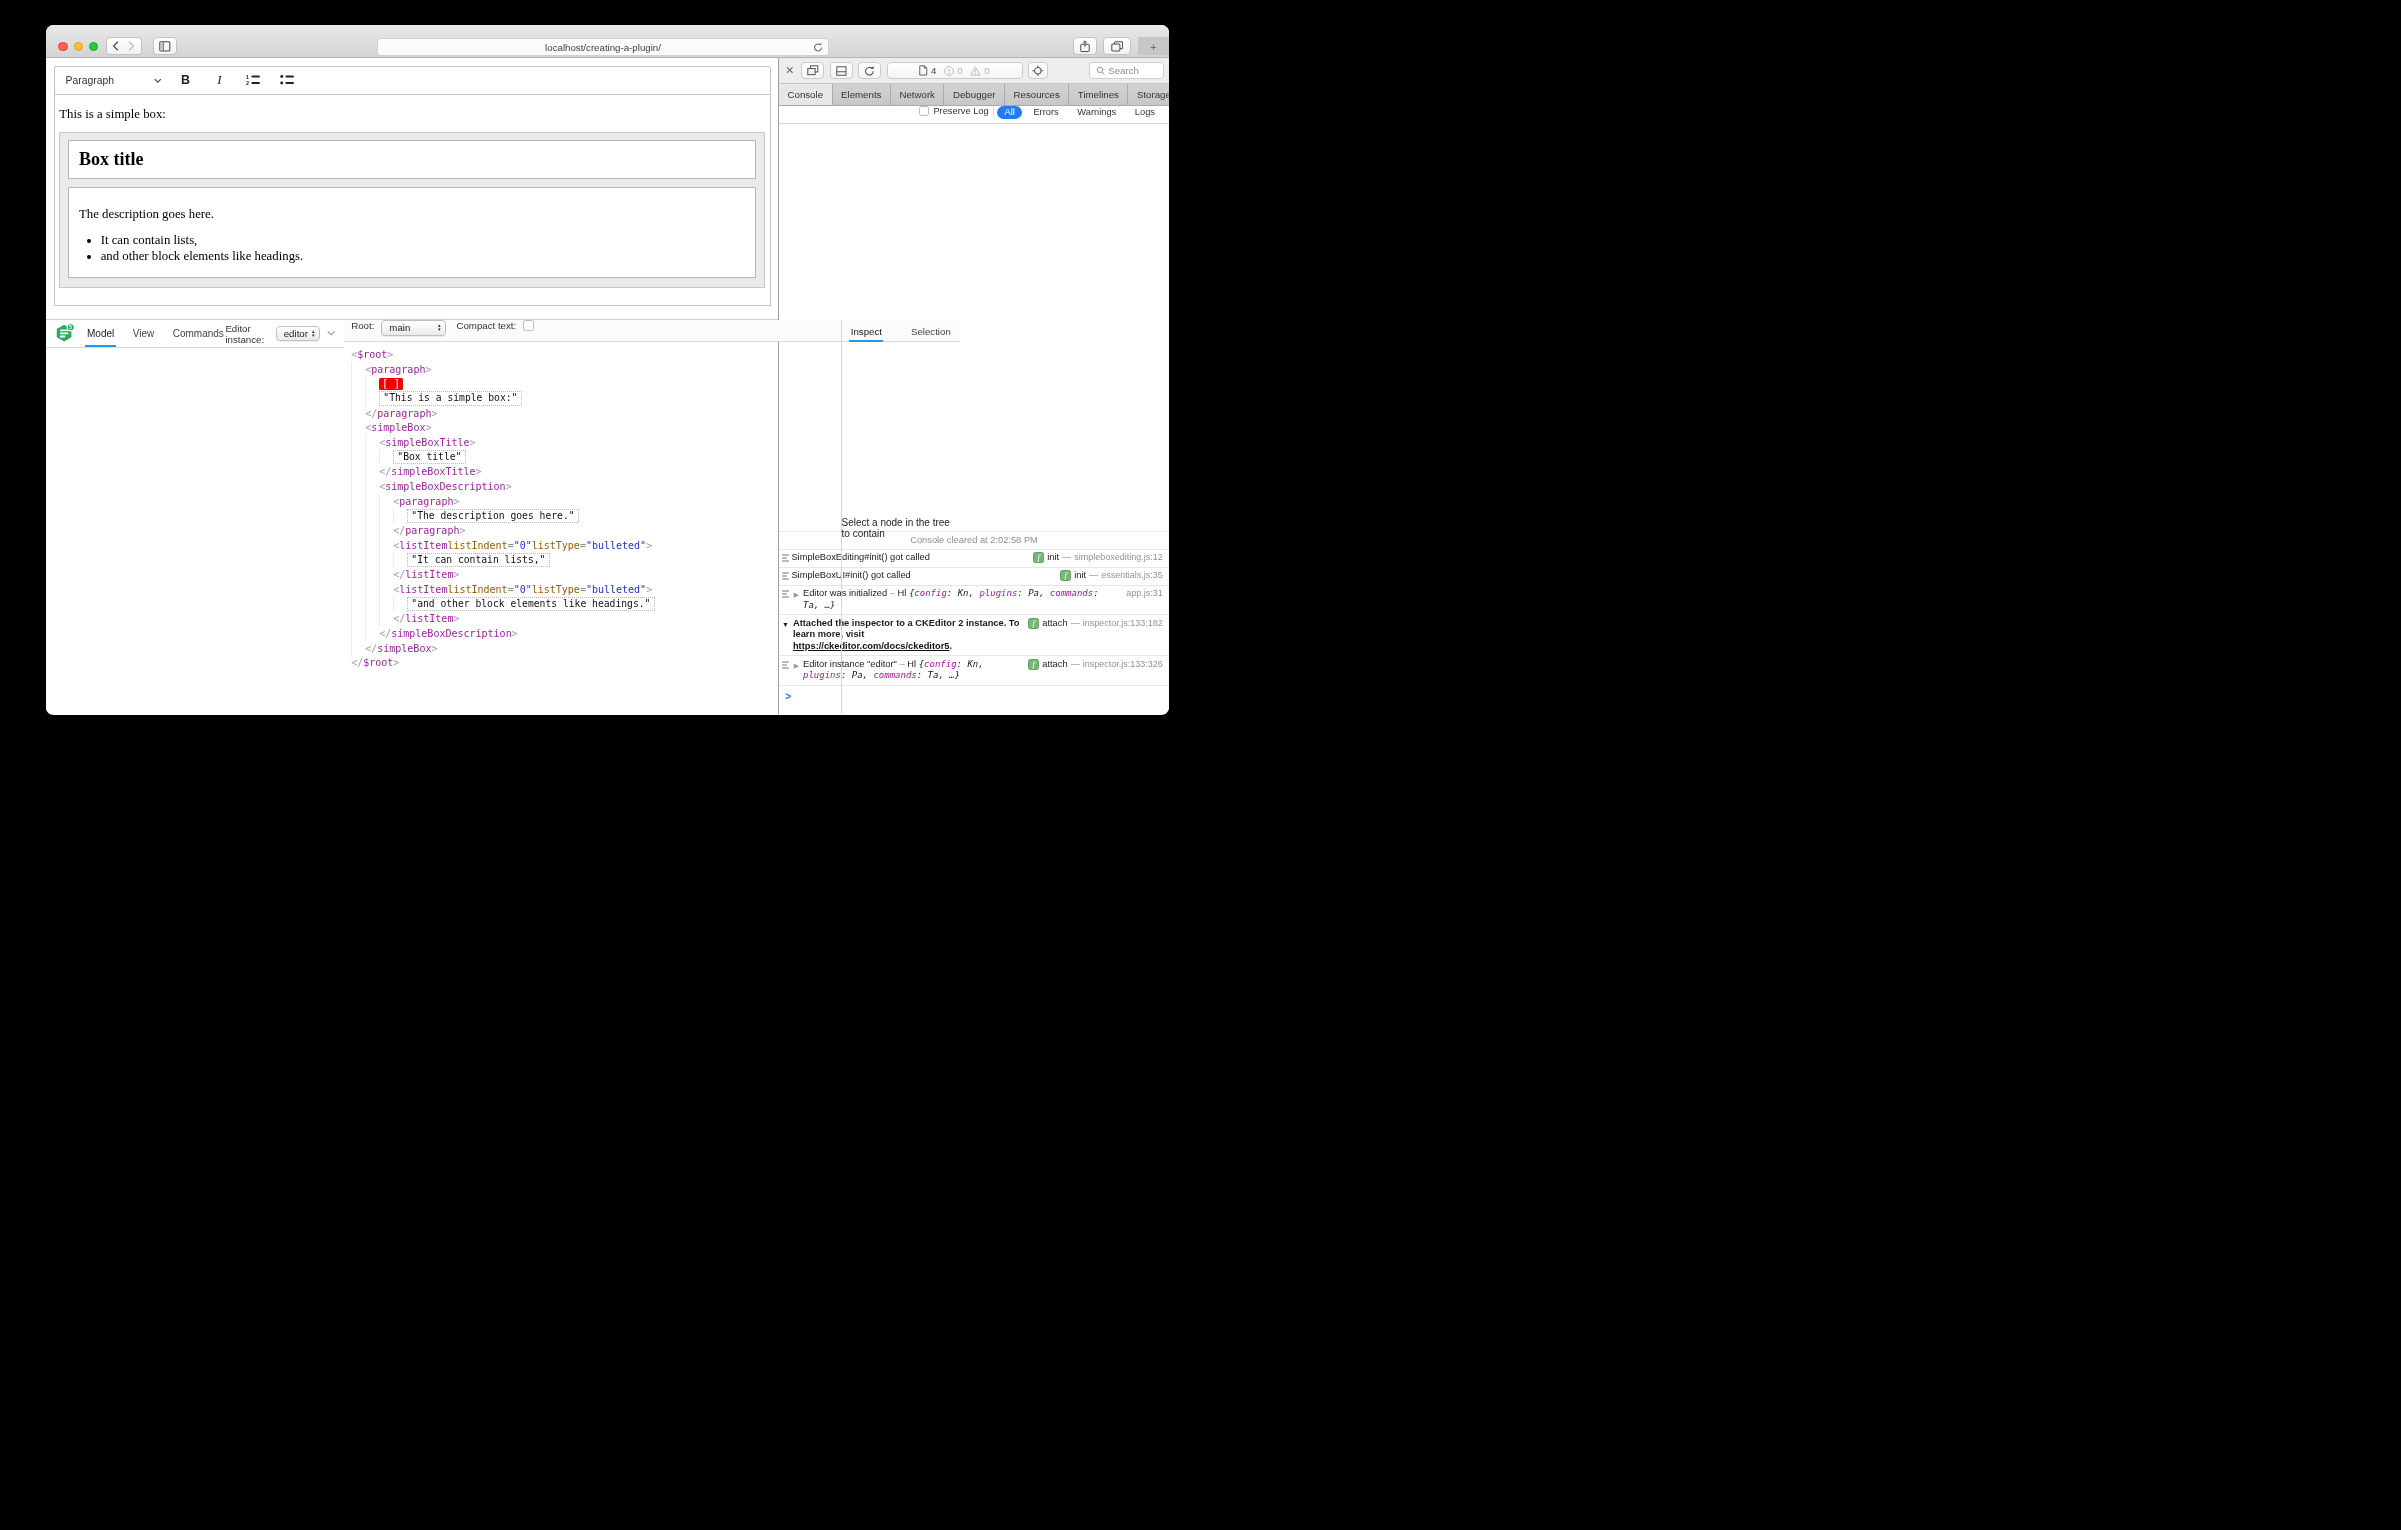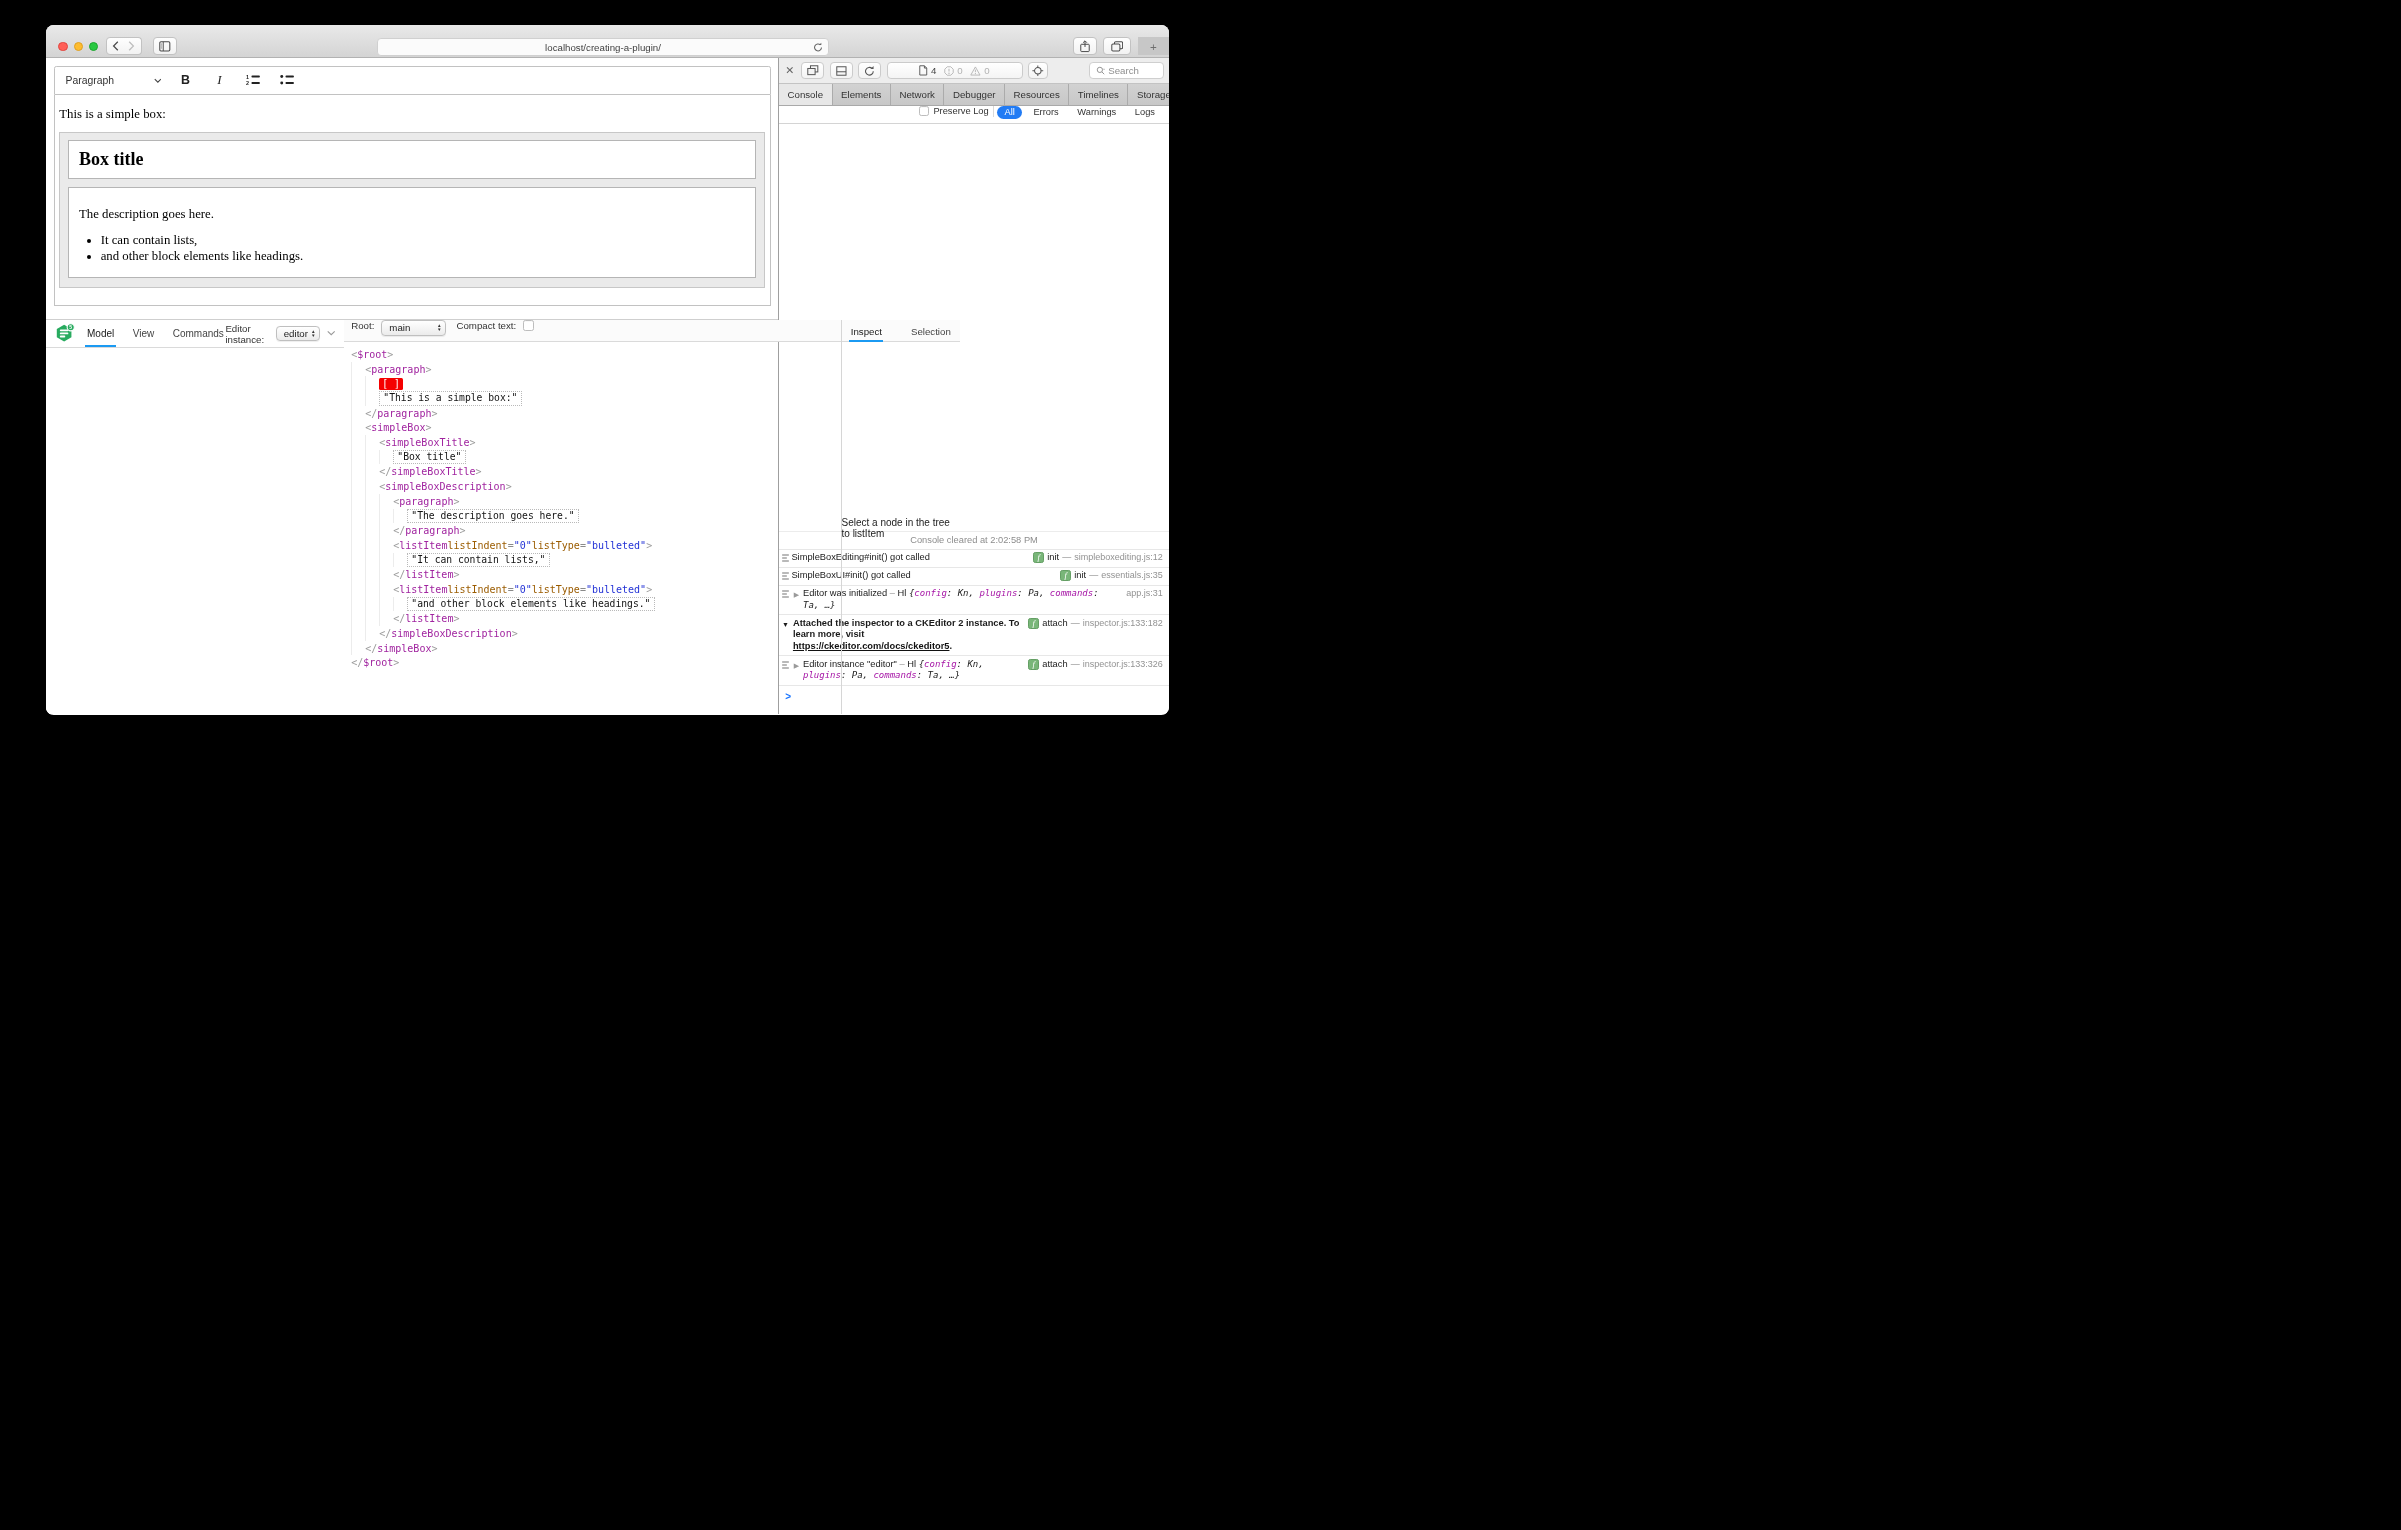--- a/index.html
+++ b/index.html
@@ -315,21 +315,21 @@
           <div class="insp-rightpane">
             <div class="insp-subrow side-tabs">
 
             <div class="side-tab active">
                   <span>Inspect</span>
                 </div>
                 <div class="side-tab">
                   <span>Selection</span>
                 </div>
               </div>
-            <div class="empty-msg">Select a node in the tree to listItem</div>
+            <div class="empty-msg">Select a node in the tree to contain</div>
           </div>
         </div>
       </div>
     </div>
 
     <div class="devtools">
 
       <div class="dt-toolbar">
         <span class="dt-x">✕</span>
         <div class="dt-btn sq">

